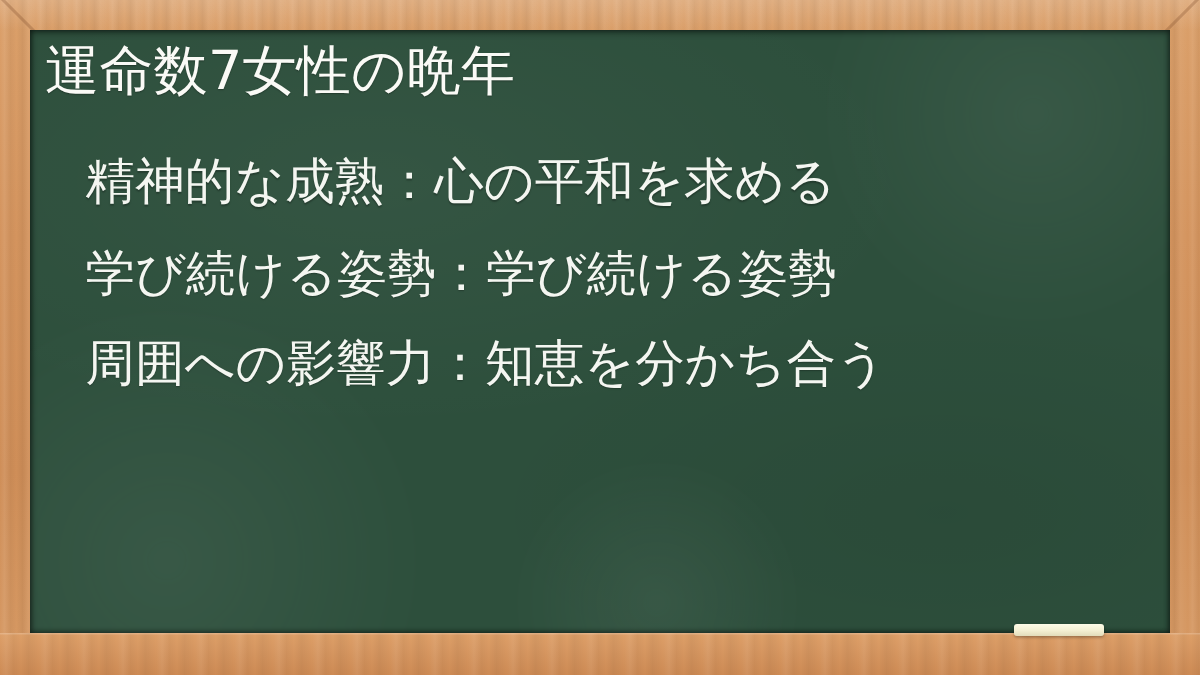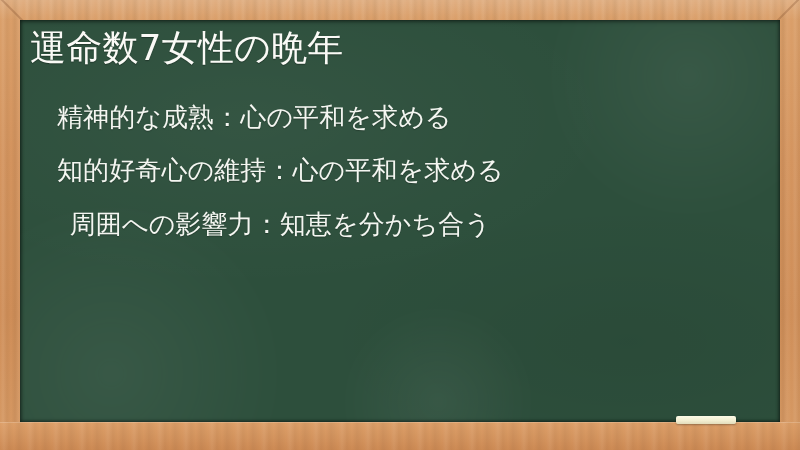--- a/index.html
+++ b/index.html
@@ -134,21 +134,21 @@
   .body-list {
     position: absolute;
     left: 57px;
     top: 104px;
     margin: 0;
     padding: 0;
     list-style: none;
   }
 
   .body-line {
-    font-size: 26px;
+    font-size: 33px;
     line-height: 1.05;
     color: #f4f6f1;
     letter-spacing: 0.1px;
     white-space: nowrap;
     margin: 0 0 26px 0;
     text-shadow: 0 1px 1px rgba(0,0,0,0.26);
   }
   .body-line:last-child { margin-bottom: 0; text-align: center; }
 
   
@@ -181,21 +181,21 @@
   <div class="board">
     <div class="dust"></div>
   </div>
 
   <div class="content">
 
     <div class="title">運命数7女性の晩年</div>
 
     <ul class="body-list">
       <li class="body-line">精神的な成熟：心の平和を求める</li>
-      <li class="body-line">知的好奇心の維持：心の平和を求める</li>
+      <li class="body-line">学び続ける姿勢：学び続ける姿勢</li>
       <li class="body-line">周囲への影響力：知恵を分かち合う</li>
     </ul>
 
   </div>
 
   <div class="chalk"></div>
 
 </div>
 
 </body></html>

